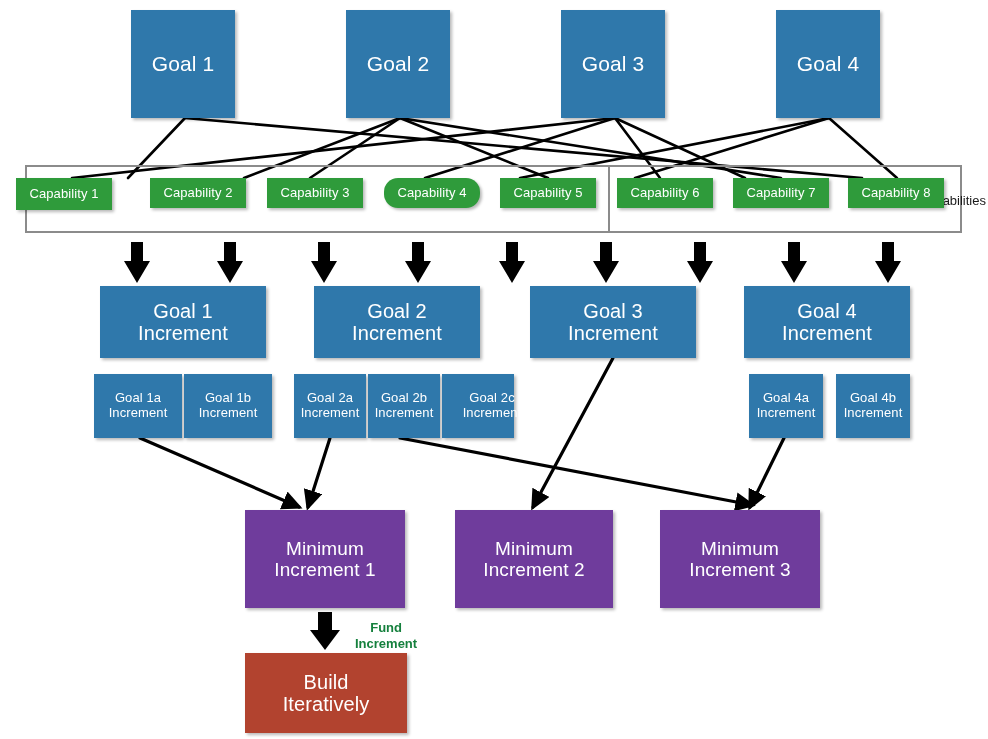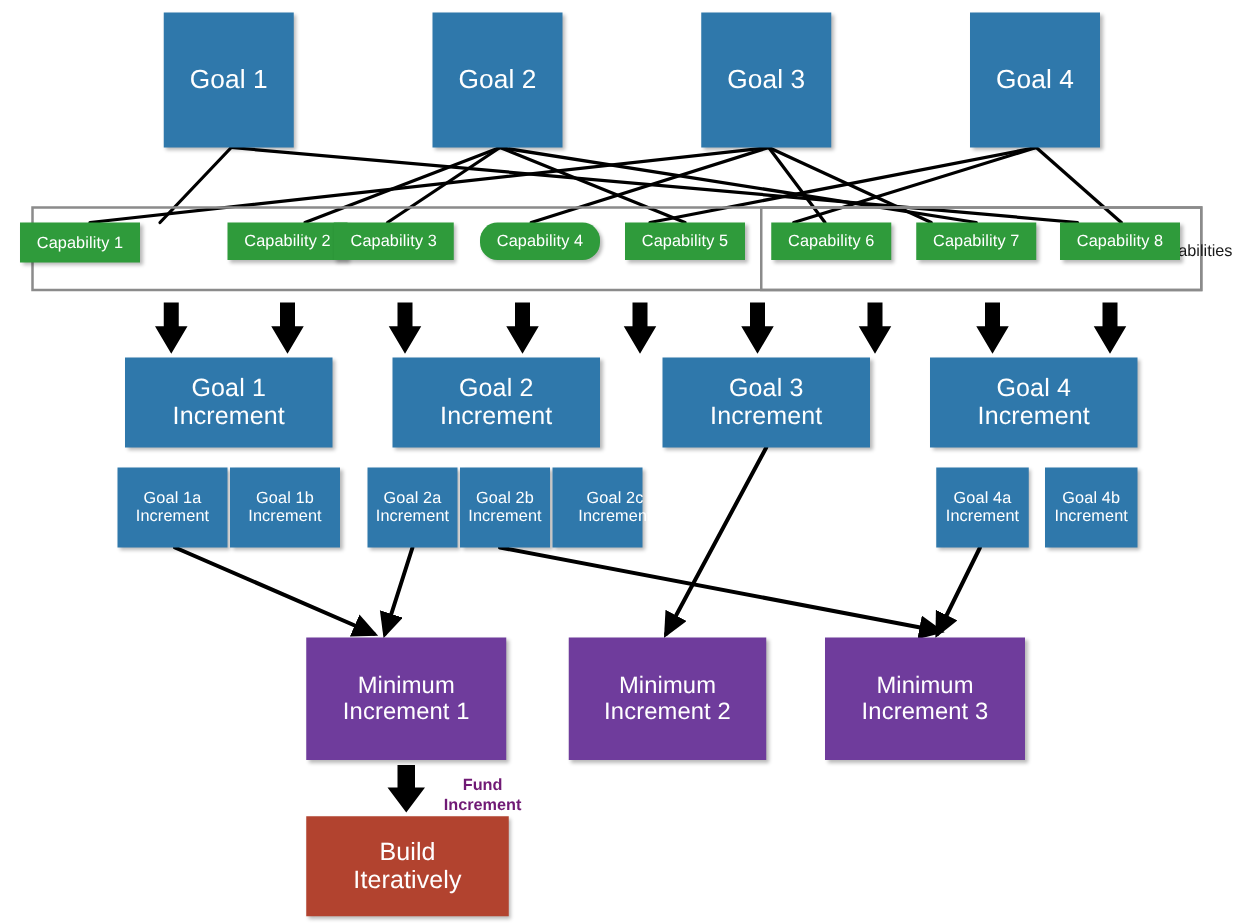--- a/index.html
+++ b/index.html
@@ -75,21 +75,21 @@
     font-size: 13px;
     color: #1a1a1a;
     text-align: center;
     z-index: 2;
     white-space: nowrap;
   }
   .edge-label {
     position: absolute;
     font-size: 13px;
     font-weight: bold;
-    color: #701a75;
+    color: #15803d;
     text-align: center;
     line-height: 1.2;
     z-index: 4;
     white-space: pre-line;
   }
 </style>
 </head>
 <body>
 
 <div id="stage">
@@ -143,21 +143,21 @@
   <div class="group-label" id="lbl-new" style="left: 608px; width: 378px; top: 193px; text-align: right;">New Capabilities</div>
 
   <div id="goals-layer">
       <div class="node goal" style="left: 131px; top: 10px; width: 104px; height: 108px;">Goal 1</div>
       <div class="node goal" style="left: 346px; top: 10px; width: 104px; height: 108px;">Goal 2</div>
       <div class="node goal" style="left: 561px; top: 10px; width: 104px; height: 108px;">Goal 3</div>
       <div class="node goal" style="left: 776px; top: 10px; width: 104px; height: 108px;">Goal 4</div>
     </div>
   <div id="caps-layer">
       <div class="node cap" style="left: 16px; top: 178px; width: 96px; height: 32px;">Capability 1</div>
-      <div class="node cap" style="left: 150px; top: 178px; width: 96px; height: 30px; margin-left: 32px;">Capability 2</div>
+      <div class="node cap" style="left: 150px; top: 178px; width: 96px; height: 30px;">Capability 2</div>
       <div class="node cap" style="left: 267px; top: 178px; width: 96px; height: 30px;">Capability 3</div>
       <div class="node cap" style="left: 384px; top: 178px; width: 96px; height: 30px; border-radius: 14px;">Capability 4</div>
       <div class="node cap" style="left: 500px; top: 178px; width: 96px; height: 30px;">Capability 5</div>
       <div class="node cap" style="left: 617px; top: 178px; width: 96px; height: 30px;">Capability 6</div>
       <div class="node cap" style="left: 733px; top: 178px; width: 96px; height: 30px;">Capability 7</div>
       <div class="node cap" style="left: 848px; top: 178px; width: 96px; height: 30px;">Capability 8</div>
     </div>
   <div id="goalinc-layer">
       <div class="node goal-inc" style="left: 100px; top: 286px; width: 166px; height: 72px;">Goal 1
 Increment</div>

